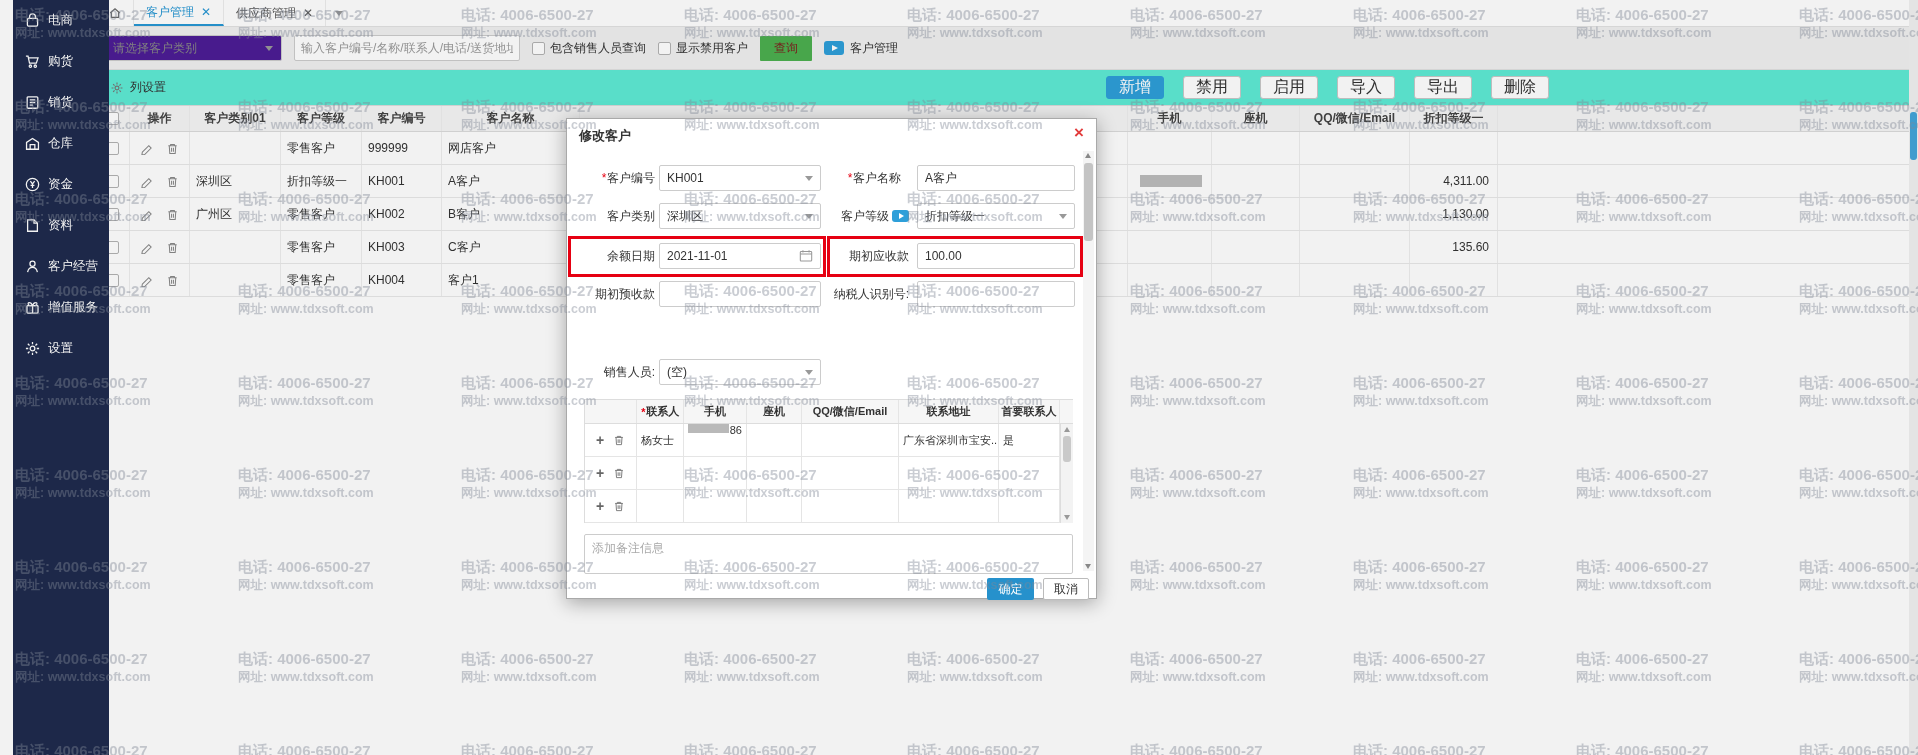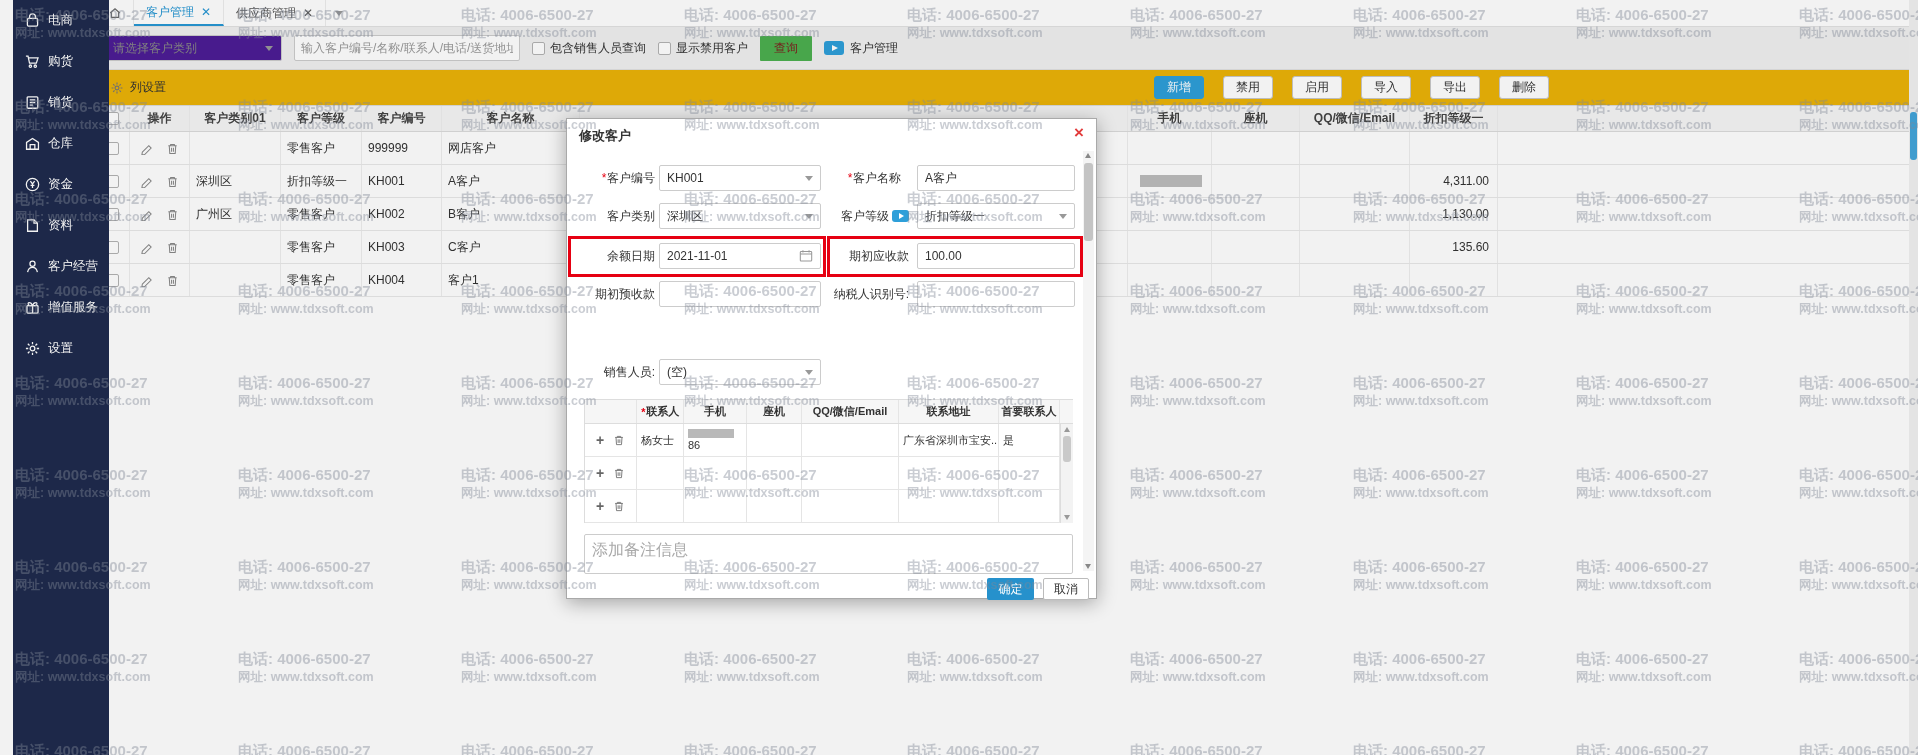--- a/index.html
+++ b/index.html
@@ -28,24 +28,24 @@
   .tb-input::placeholder{color:#999}
   .chklab{font-size:12px;color:#333;display:flex;align-items:center;gap:5px;cursor:pointer}
   .chk{display:inline-block;width:13px;height:13px;border:1px solid #b3b3b3;background:#fff;border-radius:2px}
   .btn-green{height:25px;padding:0 14px;background:#4caf50;color:#7f1d1d;font-size:12px;border:none;border-radius:1px;cursor:pointer}
   .helplink{display:flex;align-items:center;gap:6px;font-size:12px;color:#333;cursor:pointer}
   .video-ic{width:20px;height:14px;background:#2e9fd9;border-radius:3px;position:relative}
   .video-ic:after{content:"";position:absolute;left:8px;top:3.5px;border-left:6px solid #fff;border-top:3.5px solid transparent;border-bottom:3.5px solid transparent}
   .video-ic.sm{width:17px;height:12px}
   .video-ic.sm:after{left:6.5px;top:3px;border-left:5px solid #fff;border-top:3px solid transparent;border-bottom:3px solid transparent}
 
-  .actionbar{position:absolute;top:70px;left:0;right:0;height:35px;background:#eab308}
+  .actionbar{position:absolute;top:70px;left:0;right:0;height:35px;background:#5eead4}
   .colset{position:absolute;left:14px;top:9px;display:flex;gap:6px;align-items:center;font-size:12px;color:#333;cursor:pointer}
   .act-btns{position:absolute;right:369px;top:6px;display:flex;gap:19px}
-  .btn{height:23px;padding:0 12px;font-size:12px;background:#fff;border:1px solid #c8c8c8;border-radius:3px;color:#333;cursor:pointer}
+  .btn{height:23px;padding:0 12px;font-size:16px;background:#fff;border:1px solid #c8c8c8;border-radius:3px;color:#333;cursor:pointer}
   .btn.primary{background:#2e9fd9;border-color:#2e9fd9;color:#fff}
 
   
   .table{position:absolute;top:105px;left:0;right:0}
   .trow{display:grid;grid-template-columns:34px 60px 91px 81px 80px 138px 548px 84px 88px 110px 88px 1fr;align-items:stretch}
   .thead{height:27px;background:#f5f5f5;border-top:1px solid #dcdcdc;border-bottom:1px solid #dcdcdc}
   .tbody-row{height:33px;border-bottom:1px solid #e8e8e8;background:#fff}
   .tc{display:flex;align-items:center;padding-left:6px;border-right:1px solid #eeeeee;font-size:12px;color:#333;overflow:hidden;white-space:nowrap}
   .hc{justify-content:center;padding-left:0;font-weight:bold;color:#444;font-size:12px}
   .cc{justify-content:center;padding-left:0}
@@ -72,28 +72,28 @@
 
   
   .ctable{position:absolute;left:17px;top:280px;width:489px;border-top:1px solid #ddd;border-left:1px solid #ddd}
   .crow{display:grid;grid-template-columns:52px 47px 63px 55px 97px 100px 61px}
   .chead{height:24px;background:#f6f6f6;border-bottom:1px solid #ddd}
   .chead .ccell{justify-content:center;font-weight:bold;padding:0}
   .cbody{height:33px;border-bottom:1px solid #e5e5e5}
   .ccell{border-right:1px solid #e5e5e5;font-size:11px;color:#333;display:flex;align-items:center;padding:0 4px;overflow:hidden;white-space:nowrap}
   .cops{justify-content:center;gap:9px}
   .plus{font-size:14px;color:#666;font-weight:bold;cursor:pointer;line-height:1}
-  .mobcell{flex-direction:column;align-items:flex-start;justify-content:center;gap:1px}
+  .mobcell{align-items:flex-start;justify-content:center;gap:1px}
   .redact2{width:46px;height:9px;background:#b9b9b9}
   .csb{position:absolute;right:0;top:24px;bottom:0;width:13px;background:#f3f3f3;border-left:1px solid #ddd}
   .csb .up{position:absolute;top:3px;left:3px;border-left:3.5px solid transparent;border-right:3.5px solid transparent;border-bottom:5px solid #999}
   .csb .down{position:absolute;bottom:3px;left:3px;border-left:3.5px solid transparent;border-right:3.5px solid transparent;border-top:5px solid #999}
   .csb .thumb2{position:absolute;left:2px;right:2px;top:12px;height:26px;background:#c9c9c9;border-radius:3px}
 
-  .remark{position:absolute;left:17px;top:415px;width:489px;height:40px;border:1px solid #ccc;border-radius:2px;font-size:16px;padding:5px 7px;resize:none;color:#333;font-family:"Liberation Sans","DejaVu Sans",sans-serif}
+  .remark{position:absolute;left:17px;top:415px;width:489px;height:40px;border:1px solid #ccc;border-radius:2px;font-size:12px;padding:5px 7px;resize:none;color:#333;font-family:"Liberation Sans","DejaVu Sans",sans-serif}
   .remark::placeholder{color:#a9a9a9}
 
   .msb{position:absolute;right:2px;top:32px;height:420px;width:11px;background:#f4f4f4}
   .msb .up{position:absolute;top:2px;left:2px;border-left:3.5px solid transparent;border-right:3.5px solid transparent;border-bottom:5px solid #888}
   .msb .down{position:absolute;bottom:2px;left:2px;border-left:3.5px solid transparent;border-right:3.5px solid transparent;border-top:5px solid #888}
   .msb .thumb3{position:absolute;left:1px;right:1px;top:12px;height:78px;background:#c4c4c4;border-radius:3px}
 
   .m-ok{position:absolute;left:420px;top:459px;width:47px;height:22px;background:#2691cc;color:#fff;border:none;border-radius:2px;font-size:12px;cursor:pointer}
   .m-cancel{position:absolute;left:476px;top:459px;width:46px;height:22px;background:#fff;color:#333;border:1px solid #bbb;border-radius:2px;font-size:12px;cursor:pointer}
 

